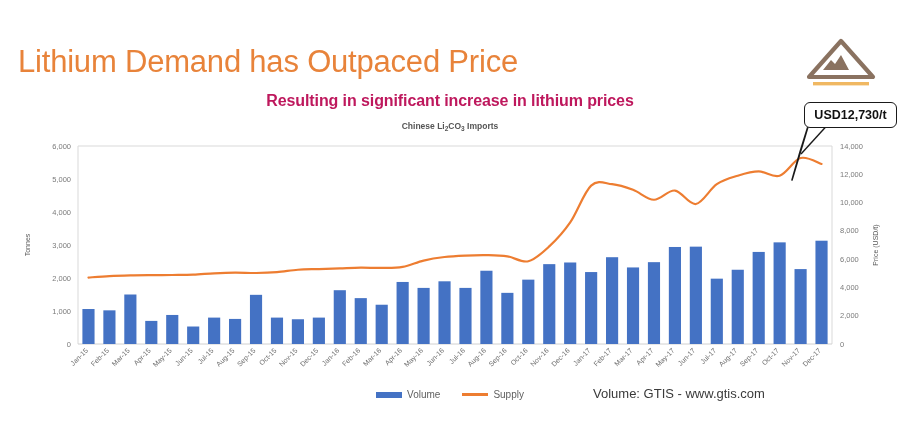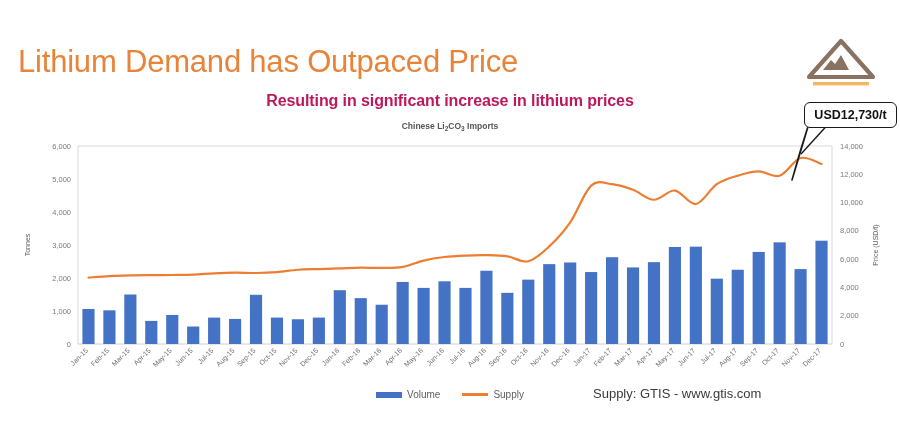--- a/index.html
+++ b/index.html
@@ -288,13 +288,13 @@
   <div class="legend-entry">
     <span class="swatch-bar"></span>
     <span>Volume</span>
   </div>
   <div class="legend-entry">
     <span class="swatch-line"></span>
     <span>Supply</span>
   </div>
 </div>
 
-<div id="source-note">Supply: GTIS - www.gtis.com</div>
+<div id="source-note">Volume: GTIS - www.gtis.com</div>
 
 </body></html>

